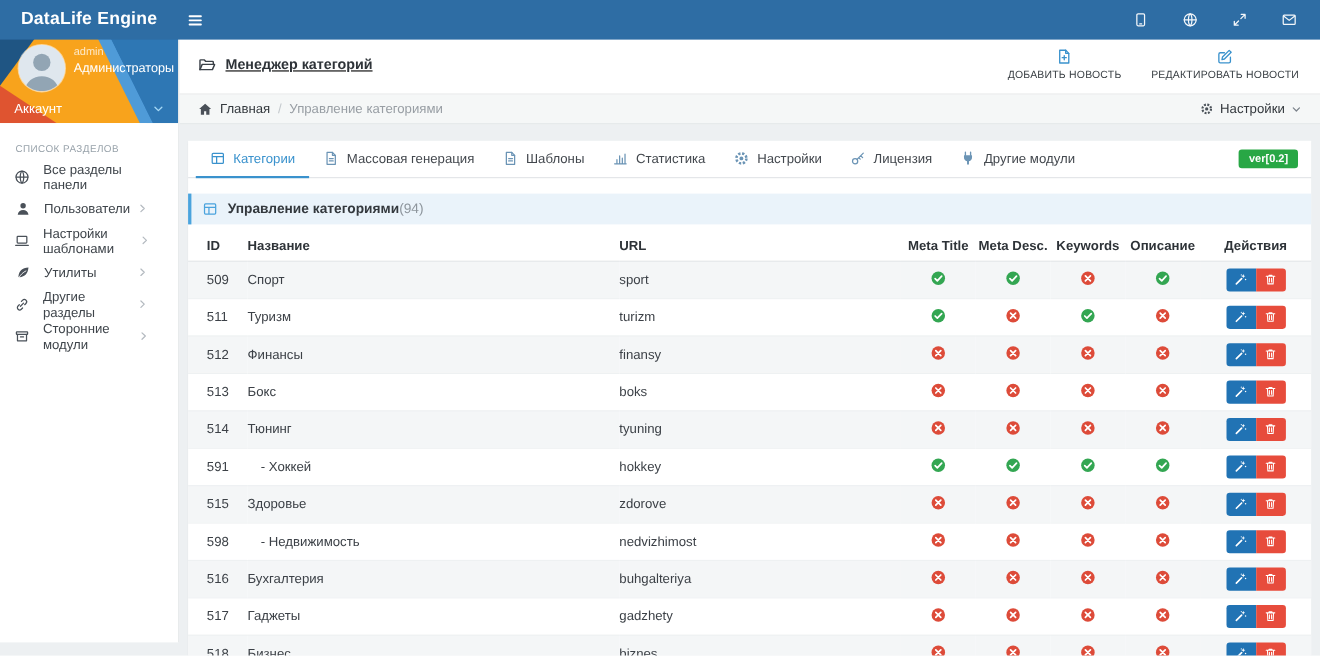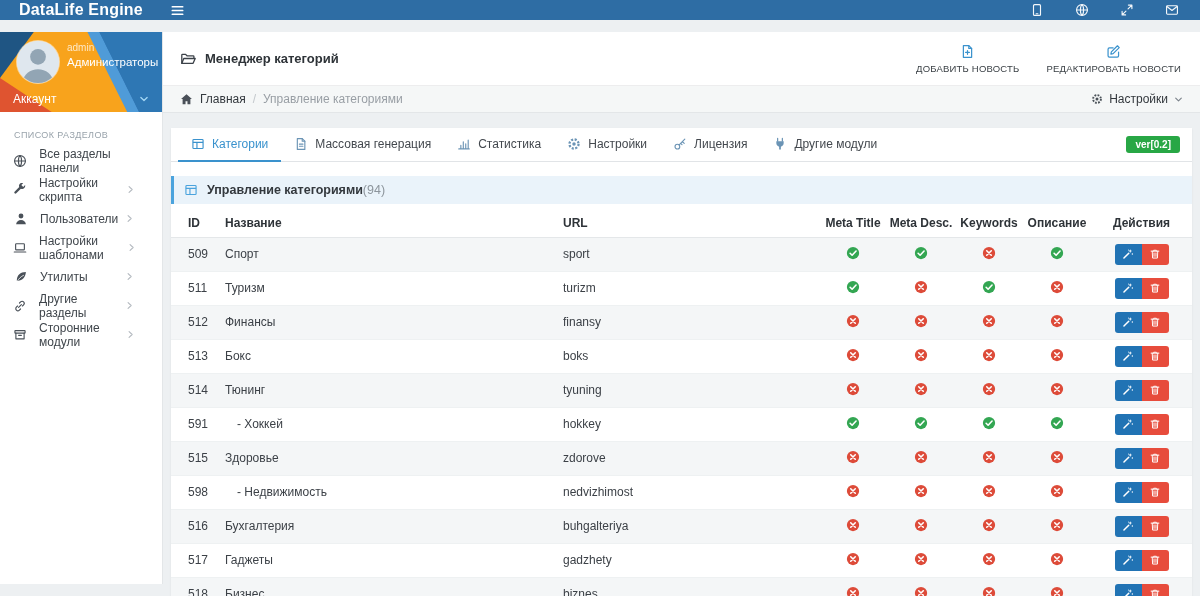--- a/index.html
+++ b/index.html
@@ -5,21 +5,21 @@
   * { box-sizing: border-box; }
   html,body { margin:0; padding:0; }
   body {
     width:1200px; height:596px; overflow:hidden; position:relative;
     font-family:"Liberation Sans", sans-serif; background:#edf0f2; -webkit-font-smoothing:antialiased;
   }
   .icon { display:inline-flex; line-height:0; }
   .icon svg { width:1em; height:1em; display:block; }
 
   
-  .topbar { position:absolute; top:0; left:0; right:0; height:20px; background:#2e6da4; display:flex; align-items:center; z-index:20; }
+  .topbar { position:absolute; top:0; left:0; right:0; height:36px; background:#2e6da4; display:flex; align-items:center; z-index:20; }
   .brand { width:163px; padding-left:19px; color:#fff; font-size:16px; font-weight:bold; letter-spacing:.2px; cursor:pointer; }
   .hamburger { color:#fff; font-size:15px; margin-left:7px; cursor:pointer; }
   .tb-icons { margin-left:auto; display:flex; align-items:center; gap:31px; padding-right:21px; }
   .tb-icon { color:#fff; font-size:14px; opacity:.95; cursor:pointer; display:inline-flex; line-height:0; }
   .tb-icon svg { width:1em; height:1em; }
 
   
   .sidebar { position:absolute; top:32px; left:0; width:163px; bottom:12px; background:#fff; border-right:1px solid #e3e6e8; z-index:10; }
   .profile { position:relative; height:80px; overflow:hidden; cursor:pointer; }
   .profile .bg { position:absolute; left:0; top:0; width:100%; height:100%; }
@@ -29,21 +29,21 @@
   .account-row { position:absolute; left:0; right:0; bottom:0; height:27px; display:flex; align-items:center; padding:0 13px; font-size:12px; color:#fff; }
   .account-row .chev { margin-left:auto; color:#a5d8f5; font-size:10px; }
   .section-label { margin:18px 0 6px 14px; font-size:9px; color:#99a3ab; letter-spacing:.4px; }
   .nav-item { height:29px; display:flex; align-items:center; padding:0 13px; font-size:12px; color:#3f454b; cursor:pointer; }
   .nav-item .icon { font-size:14px; color:#4a5159; margin-right:12px; width:15px; justify-content:center; }
   .nav-item .chev { margin-left:auto; color:#b4bac0; font-size:9px; }
 
   
   .main { position:absolute; left:163px; top:32px; right:0; bottom:0; }
   .page-header { height:53px; background:#fff; display:flex; align-items:center; padding:0 17px; }
-  .ph-title { display:flex; align-items:center; gap:9px; }
+  .ph-title { display:flex; align-items:center; gap:9px;text-decoration:underline; }
   .ph-title .icon { font-size:16px; color:#3b4148; }
   .ph-title h1 { font-size:13px; font-weight:bold; color:#2e3338; margin:0; }
   .ph-actions { margin-left:auto; display:flex; gap:27px; padding-right:2px; }
   .ph-action { display:flex; flex-direction:column; align-items:center; gap:4px; cursor:pointer; }
   .ph-action .icon { font-size:15px; color:#3a92cd; }
   .ph-action .lbl { font-size:9.5px; font-weight:normal; color:#3a4045; letter-spacing:.2px; white-space:nowrap; }
 
   .breadcrumb-bar { height:28px; background:#f5f7f7; border-top:1px solid #ededee; border-bottom:1px solid #e3e6e8; display:flex; align-items:center; padding:0 17px; font-size:12px; gap:7px; }
   .bc-home { display:flex; align-items:center; gap:7px; color:#33383d; cursor:pointer; }
   .bc-home .icon { font-size:13px; color:#4a5058; }
@@ -153,33 +153,20 @@
           <svg viewBox="0 0 16 16" fill="none" stroke="currentColor" stroke-width="1.3" stroke-linecap="round" stroke-linejoin="round">
             <circle cx="8" cy="8" r="6.2"></circle>
             <path d="M1.8 8h12.4M8 1.8c2.4 1.9 2.4 10.5 0 12.4M8 1.8c-2.4 1.9-2.4 10.5 0 12.4"></path>
           </svg>
         </span>
         <span>Все разделы панели</span>
       </div>
       <div class="nav-item">
         <span class="icon">
           <svg viewBox="0 0 16 16">
-            <path d="M12.9 5.8a3.4 3.4 0 0 1-3.9.7l-5.3 5.3a1.35 1.35 0 0 1-1.9-1.9l5.3-5.3a3.4 3.4 0 0 1 4.5-4.4L9.5 2.3l2.2 2.2 2.1-2.1a3.4 3.4 0 0 1-.9 3.4z" fill="currentColor"></path>
-          </svg>
-        </span>
-        <span>Настройки скрипта</span>
-        <span class="icon chev">
-          <svg viewBox="0 0 16 16">
-            <path d="M5.5 2.8l5.4 5.2-5.4 5.2" stroke="currentColor" stroke-width="2" fill="none" stroke-linecap="round" stroke-linejoin="round"></path>
-          </svg>
-        </span>
-      </div>
-      <div class="nav-item">
-        <span class="icon">
-          <svg viewBox="0 0 16 16">
             <circle cx="8" cy="4.6" r="2.8" fill="currentColor"></circle>
             <path d="M2.4 14c.3-3 2.7-4.9 5.6-4.9s5.3 1.9 5.6 4.9z" fill="currentColor"></path>
           </svg>
         </span>
         <span>Пользователи</span>
         <span class="icon chev">
           <svg viewBox="0 0 16 16">
             <path d="M5.5 2.8l5.4 5.2-5.4 5.2" stroke="currentColor" stroke-width="2" fill="none" stroke-linecap="round" stroke-linejoin="round"></path>
           </svg>
         </span>
@@ -315,20 +302,29 @@
           <span>Категории</span>
         </div>
         <div class="tab">
           <span class="icon">
             <svg viewBox="0 0 16 16" fill="none" stroke="currentColor" stroke-width="1.3" stroke-linecap="round" stroke-linejoin="round">
               <path d="M3.8 1.8h5.6l3 3v9.4H3.8z"></path>
               <path d="M9.4 1.8v3h3M6.2 8.2h4M6.2 10.6h4"></path>
             </svg>
           </span>
           <span>Массовая генерация</span>
+        </div>
+        <div class="tab">
+          <span class="icon">
+            <svg viewBox="0 0 16 16" fill="none" stroke="currentColor" stroke-width="1.3" stroke-linecap="round" stroke-linejoin="round">
+              <path d="M3.8 1.8h5.6l3 3v9.4H3.8z"></path>
+              <path d="M9.4 1.8v3h3M6.2 8.2h4M6.2 10.6h4"></path>
+            </svg>
+          </span>
+          <span>Шаблоны</span>
         </div>
         <div class="tab">
           <span class="icon">
             <svg viewBox="0 0 16 16" fill="none" stroke="currentColor" stroke-width="1.3" stroke-linecap="round" stroke-linejoin="round">
               <path d="M2 13.6h12M4.4 13.2V9.4M7.2 13.2V5.4M10 13.2V7.8M12.8 13.2V3.6"></path>
             </svg>
           </span>
           <span>Статистика</span>
         </div>
         <div class="tab">

